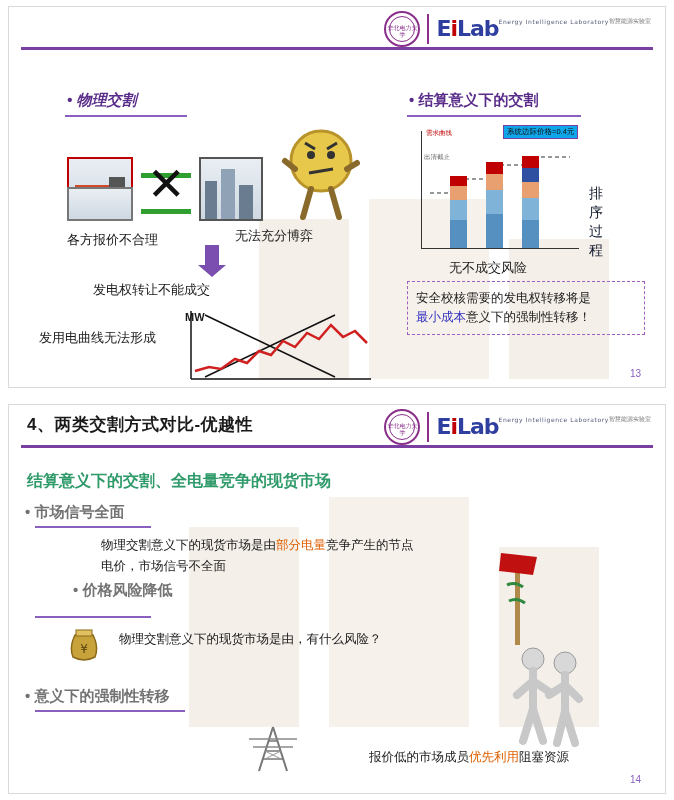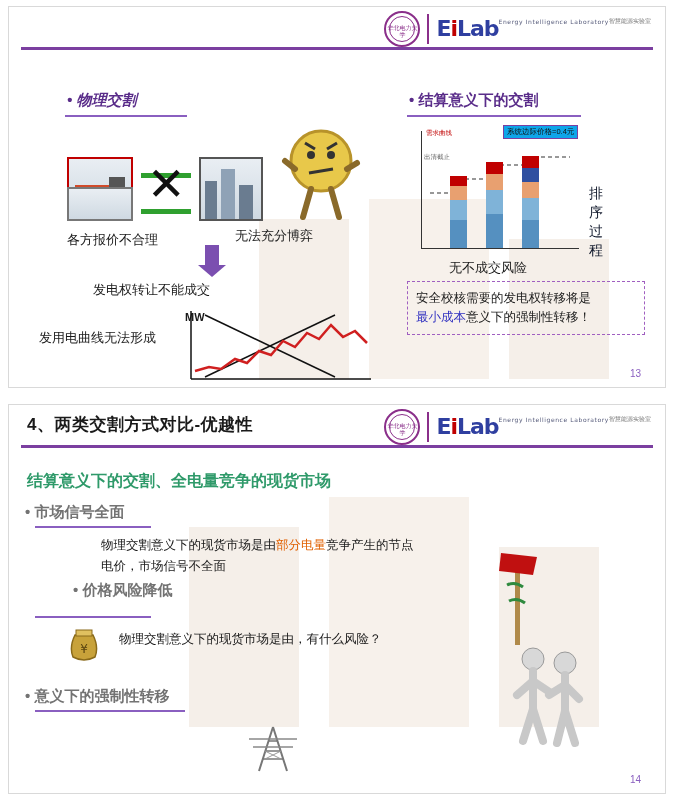--- a/index.html
+++ b/index.html
@@ -479,20 +479,23 @@
     <div class="s2-para s2-p1">
       <span>物理交割意义下的现货市场是由</span><span class="orange">部分电量</span><span>竞争产生的节点电价，市场信号不全面</span>
     </div>
 
     <div class="s2-bullet s2-b2">• 价格风险降低</div>
     <div class="underline-purple u4"></div>
     <div class="s2-para s2-p2">物理交割意义下的现货市场是由，有什么风险？</div>
 
     <div class="s2-bullet s2-b3">• 意义下的强制性转移</div>
     <div class="underline-purple u5"></div>
+    <div class="s2-para s2-p3">
+      <span>报价低的市场成员</span><span class="orange">优先利用</span><span>阻塞资源</span>
+    </div>
 
     <svg class="money-bag" viewBox="0 0 38 36">
       <path d="M10 8 Q4 20 8 30 Q19 36 30 30 Q34 20 28 8 Z" fill="#c8a23a" stroke="#8a6a1a" stroke-width="1.5"></path>
       <rect x="11" y="3" width="16" height="6" fill="#e0c060" stroke="#8a6a1a" stroke-width="1"></rect>
       <text x="19" y="26" font-size="12" text-anchor="middle" fill="#5a4410" font-family="DejaVu Sans">¥</text>
     </svg>
 
     <svg class="tower" viewBox="0 0 56 48">
       <path d="M28 2 L14 46 M28 2 L42 46" stroke="#777" stroke-width="2" fill="none"></path>
       <path d="M18 34 L38 34 M20 26 L36 26 M23 16 L33 16" stroke="#777" stroke-width="1.6"></path>

